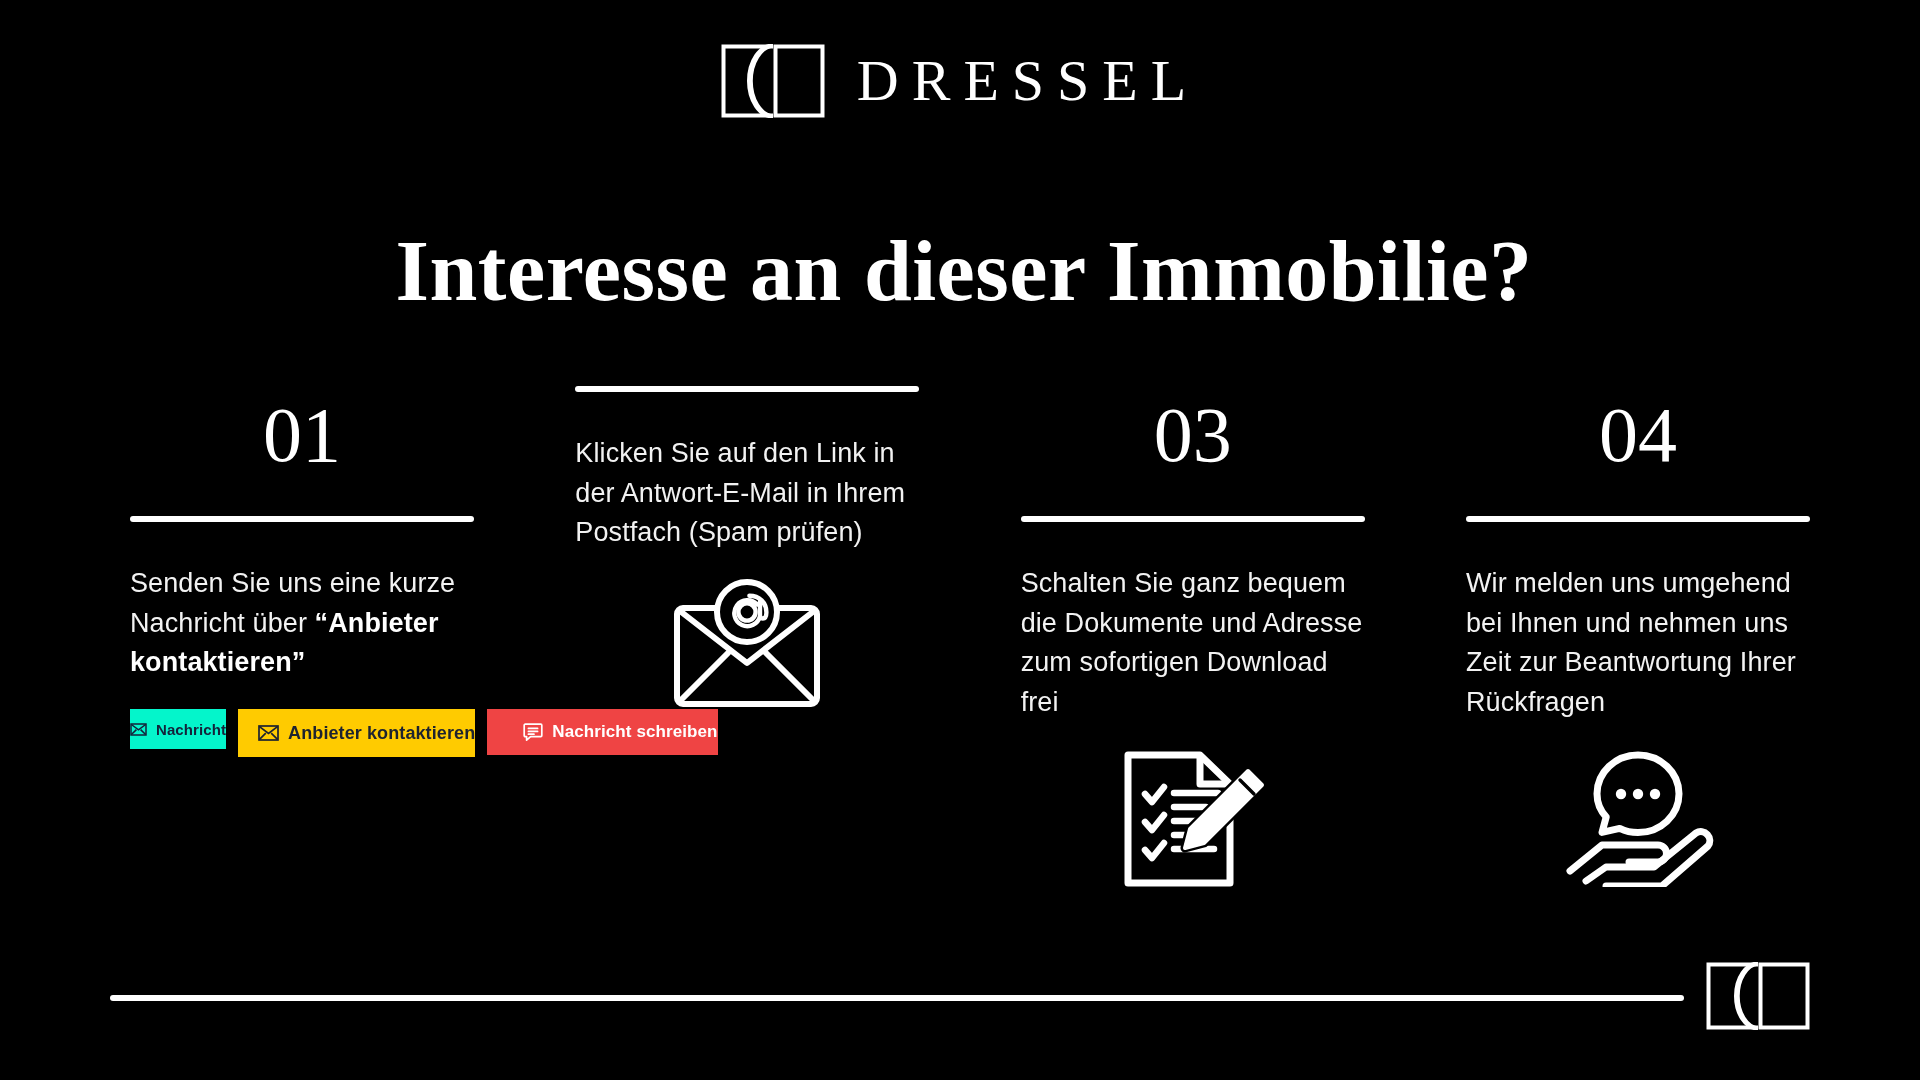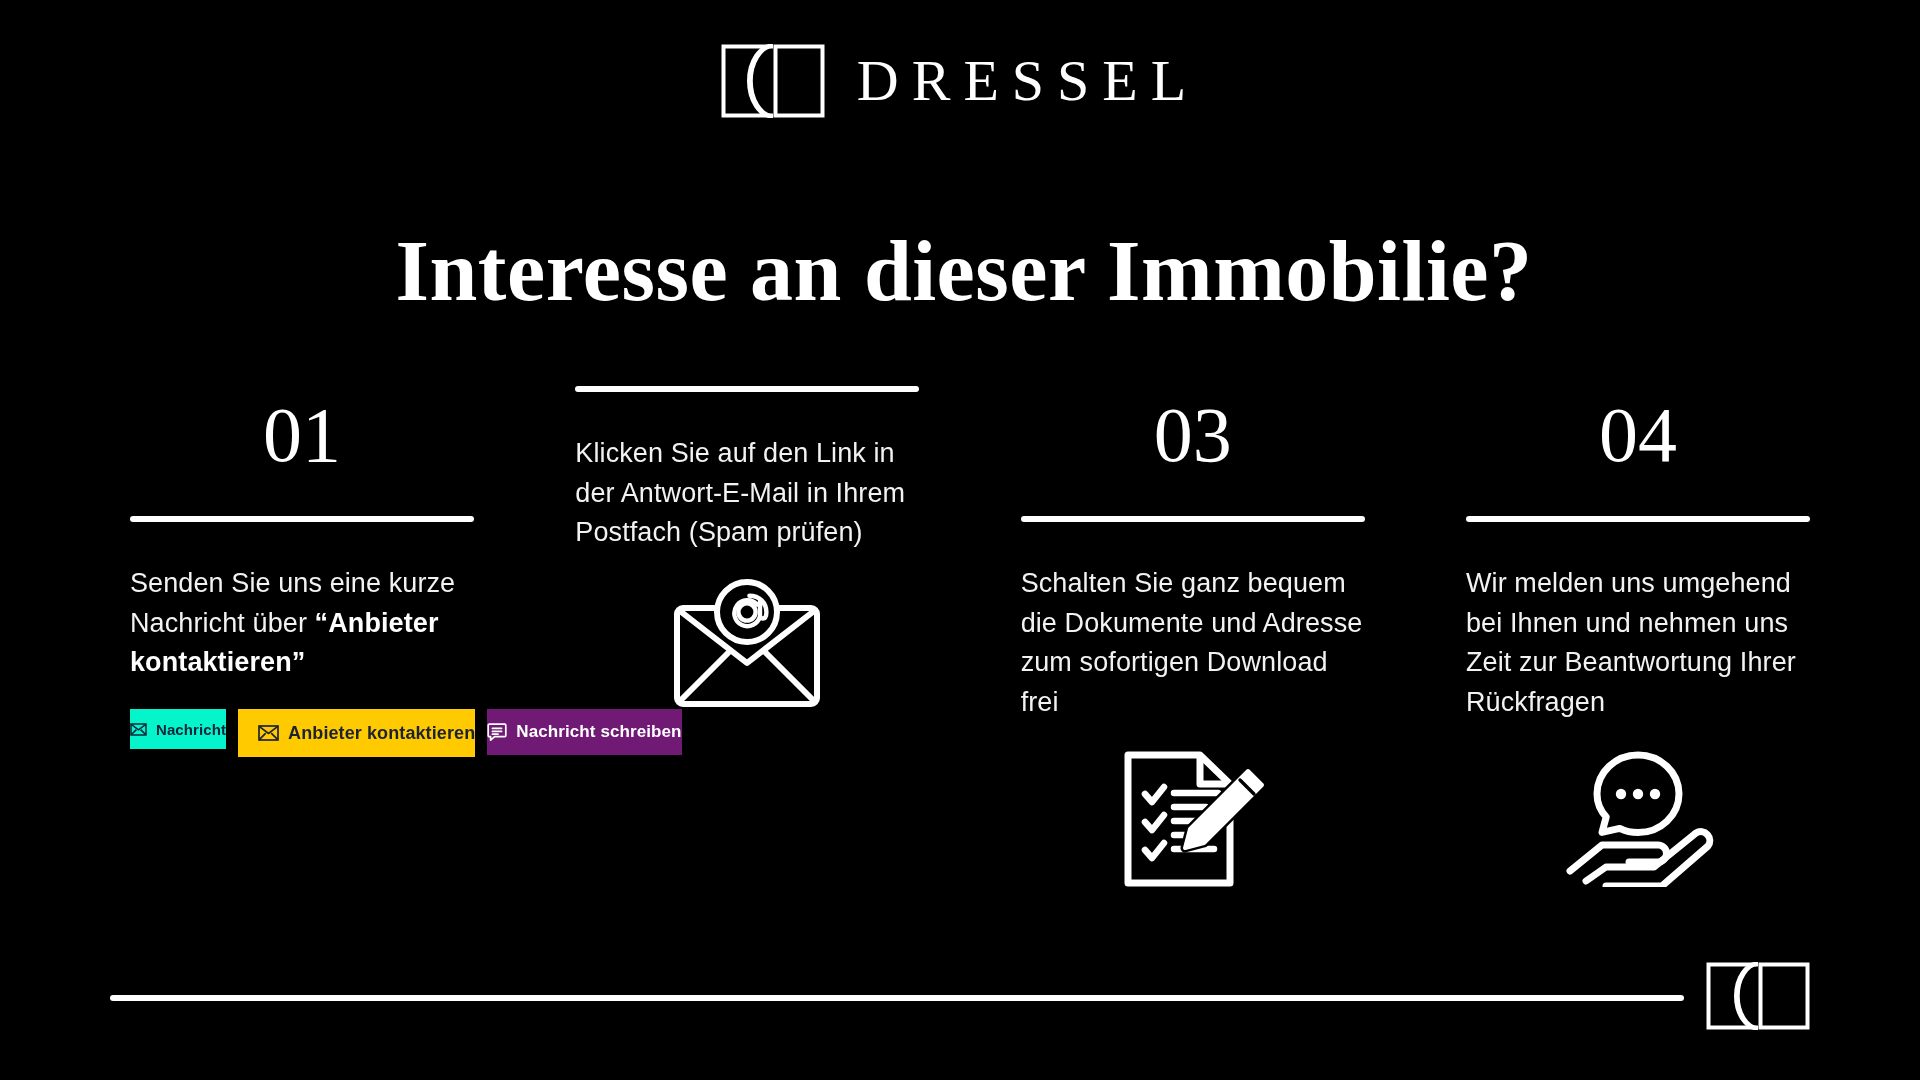--- a/index.html
+++ b/index.html
@@ -127,21 +127,21 @@
     font-size: 16px;
     font-weight: 700;
     letter-spacing: 0.1px;
     white-space: nowrap;
     cursor: pointer;
     user-select: none;
   }
   .ui-btn svg { display: block; flex: 0 0 auto; }
   .ui-btn.teal   { background: #04F5CB; color: #14223a; font-weight: 600; font-size: 15px; }
   .ui-btn.amber  { background: #FFCB00; color: #1d2330; height: 48px; font-size: 18px; padding-left: 20px; }
-  .ui-btn.green  { background: #701a75; color: #ffffff; height: 46px; font-size: 17px; }
+  .ui-btn.green  { background: #ef4444; color: #ffffff; height: 46px; font-size: 17px; padding-left: 36px; }
 
   
   .footer {
     position: absolute;
     left: 110px;
     bottom: 46px;
     width: 1700px;
     display: flex;
     align-items: center;
     gap: 22px;

